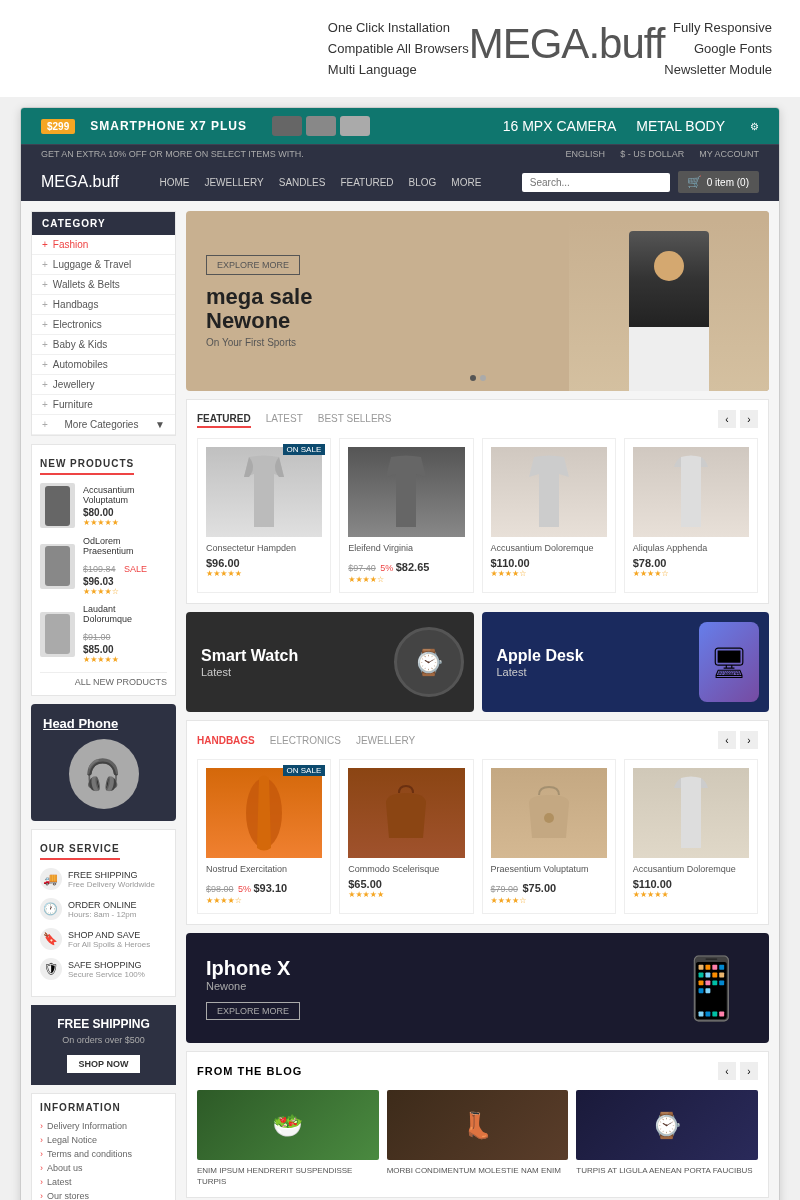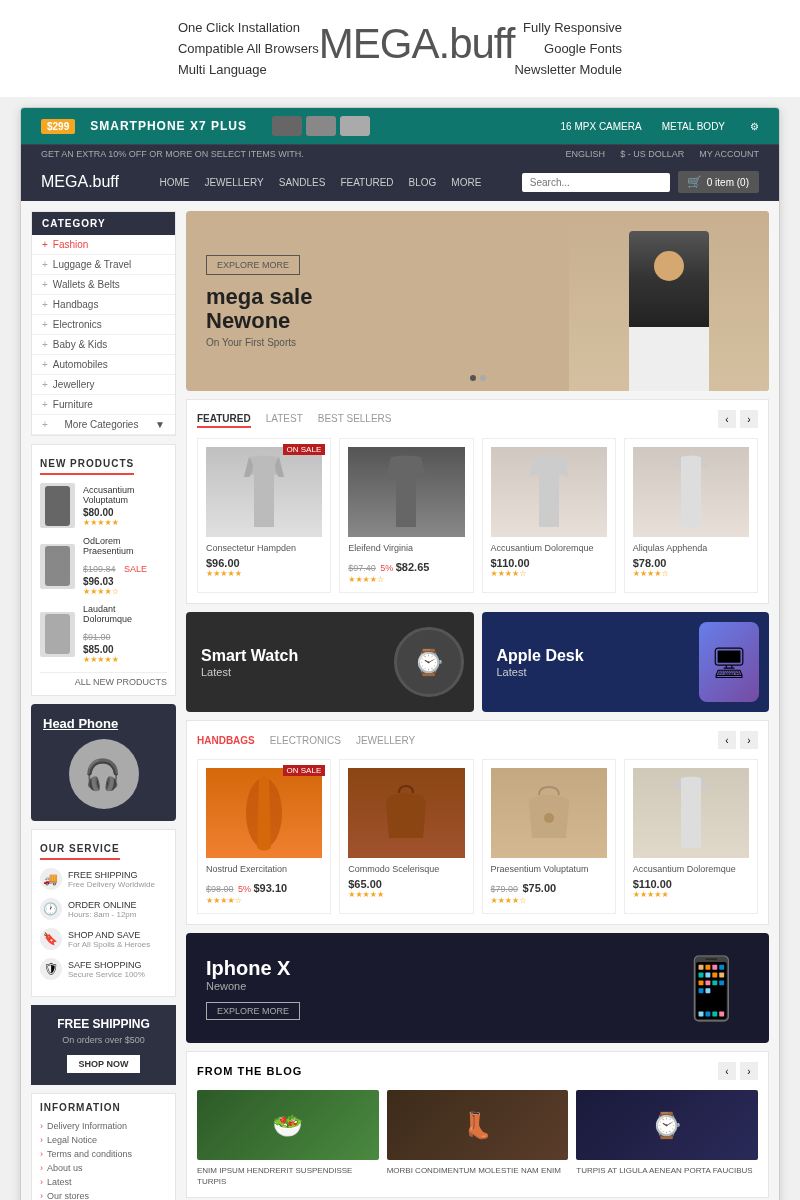--- a/index.html
+++ b/index.html
@@ -3,21 +3,21 @@
   <meta charset="utf-8">
   <style>
     * { margin: 0; padding: 0; box-sizing: border-box; }
     body { font-family: Arial, sans-serif; background: #f0f0f0; width: 800px; }
 
     
     .top-bar {
       background: #fff;
       padding: 20px 28px;
       display: flex;
-      justify-content: center;
+      justify-content: flex-end;
       align-items: flex-start;
     }
     .top-bar-left { display: flex; flex-direction: column; gap: 6px; }
     .top-bar-left span { font-size: 13px; color: #333; }
     .top-bar-center { text-align: center; }
     .top-bar-center .brand { font-size: 42px; font-weight: 900; color: #222; letter-spacing: -1px; }
     .top-bar-center .brand span { font-weight: 400; color: #555; }
     .top-bar-right { display: flex; flex-direction: column; gap: 6px; text-align: right; }
     .top-bar-right span { font-size: 13px; color: #333; }
 
@@ -38,21 +38,21 @@
       padding: 8px 20px;
       display: flex;
       align-items: center;
       gap: 15px;
       font-size: 10px;
     }
     .promo-price { background: #f5a623; color: #fff; font-weight: bold; padding: 2px 6px; font-size: 10px; border-radius: 2px; }
     .promo-title { font-weight: bold; font-size: 12px; letter-spacing: 1px; }
     .promo-phone { display: flex; gap: 4px; margin-left: 10px; }
     .phone-img { width: 30px; height: 20px; background: #555; border-radius: 3px; }
-    .promo-specs { margin-left: auto; font-size: 10px; display: flex; gap: 20px; }
+    .promo-specs { margin-left: auto; font-size: 14px; display: flex; gap: 20px; }
     .promo-gear { margin-left: 10px; }
 
     
     .notif-bar {
       background: #2d3142;
       border-top: 1px solid #3d4152;
       padding: 4px 20px;
       display: flex;
       justify-content: space-between;
       font-size: 9px;
@@ -159,21 +159,21 @@
     .product-tabs-section { background: #fff; border: 1px solid #e5e5e5; padding: 10px; margin-bottom: 8px; }
     .tabs-header { display: flex; align-items: center; justify-content: space-between; margin-bottom: 10px; }
     .tabs-list { display: flex; gap: 15px; }
     .tab { font-size: 10px; color: #999; cursor: pointer; padding: 2px 0; text-transform: uppercase; }
     .tab.active { color: #333; border-bottom: 2px solid #e44; font-weight: bold; }
     .tab-arrows { display: flex; gap: 4px; }
     .tab-arrow { width: 18px; height: 18px; background: #eee; border: none; cursor: pointer; font-size: 10px; display: flex; align-items: center; justify-content: center; }
 
     .products-grid { display: grid; grid-template-columns: repeat(4, 1fr); gap: 8px; }
     .product-card { border: 1px solid #eee; padding: 8px; position: relative; }
-    .on-sale-badge { position: absolute; top: 5px; right: 5px; background: #b91c1c; color: #fff; font-size: 8px; padding: 1px 4px; }
+    .on-sale-badge { position: absolute; top: 5px; right: 5px; background: #0c4a6e; color: #fff; font-size: 8px; padding: 1px 4px; }
     .product-card-img { height: 90px; background: #f0f0f0; margin-bottom: 6px; display: flex; align-items: center; justify-content: center; }
     .product-card-img svg { width: 50px; height: 80px; }
     .product-card-name { font-size: 9px; color: #555; margin-bottom: 4px; }
     .product-card-price { font-size: 11px; font-weight: bold; color: #333; }
     .product-card-old { font-size: 9px; color: #999; text-decoration: line-through; }
     .product-card-sale { color: #e44; font-size: 9px; }
 
     
     .banner-row { display: grid; grid-template-columns: 1fr 1fr; gap: 8px; margin-bottom: 8px; }
     .banner-card { height: 100px; border-radius: 4px; display: flex; align-items: center; padding: 15px; position: relative; overflow: hidden; }

